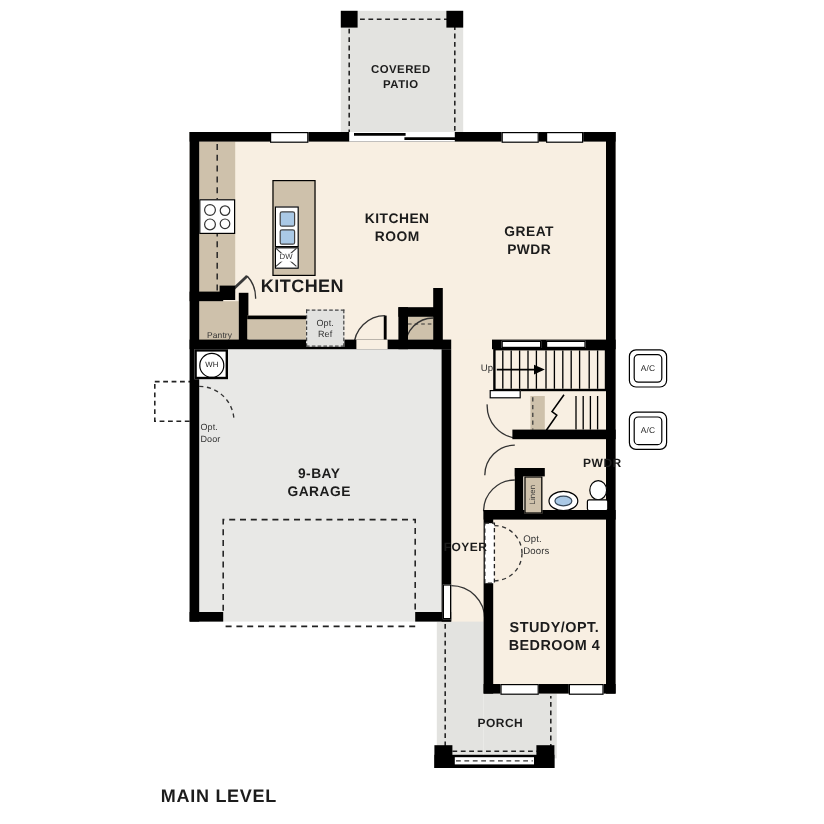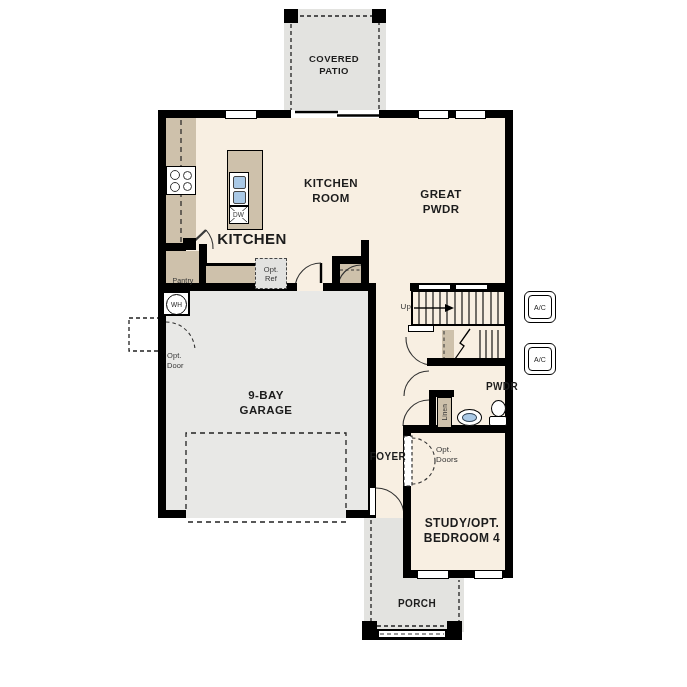--- a/index.html
+++ b/index.html
@@ -221,14 +221,15 @@
   <div class="abs lbl" style="left:358px;top:451px;width:60px;font-size:10px;">FOYER</div>
   <div class="abs lbl" style="left:402px;top:516px;width:120px;font-size:12px;">STUDY/OPT.
 BEDROOM 4</div>
   <div class="abs lbl" style="left:387px;top:598px;width:60px;font-size:10px;">PORCH</div>
   <div class="abs lbl sm" style="left:163px;top:277px;width:40px;font-size:7px;font-weight:400;">Pantry</div>
   <div class="abs lbl sm" style="left:167px;top:351px;width:34px;font-size:7.5px;font-weight:400;text-align:left;line-height:1.3;">Opt.
 Door</div>
   <div class="abs lbl sm" style="left:436px;top:445px;width:36px;font-size:8px;font-weight:400;text-align:left;line-height:1.3;">Opt.
 Doors</div>
   <div class="abs lbl sm" style="left:394px;top:302px;width:17px;font-size:8px;font-weight:400;text-align:right;">Up</div>
+  <div class="abs lbl" style="left:134px;top:654px;width:200px;font-size:15px;text-align:left;letter-spacing:.6px;">MAIN LEVEL</div>
 
 </div>
 
 </body></html>

